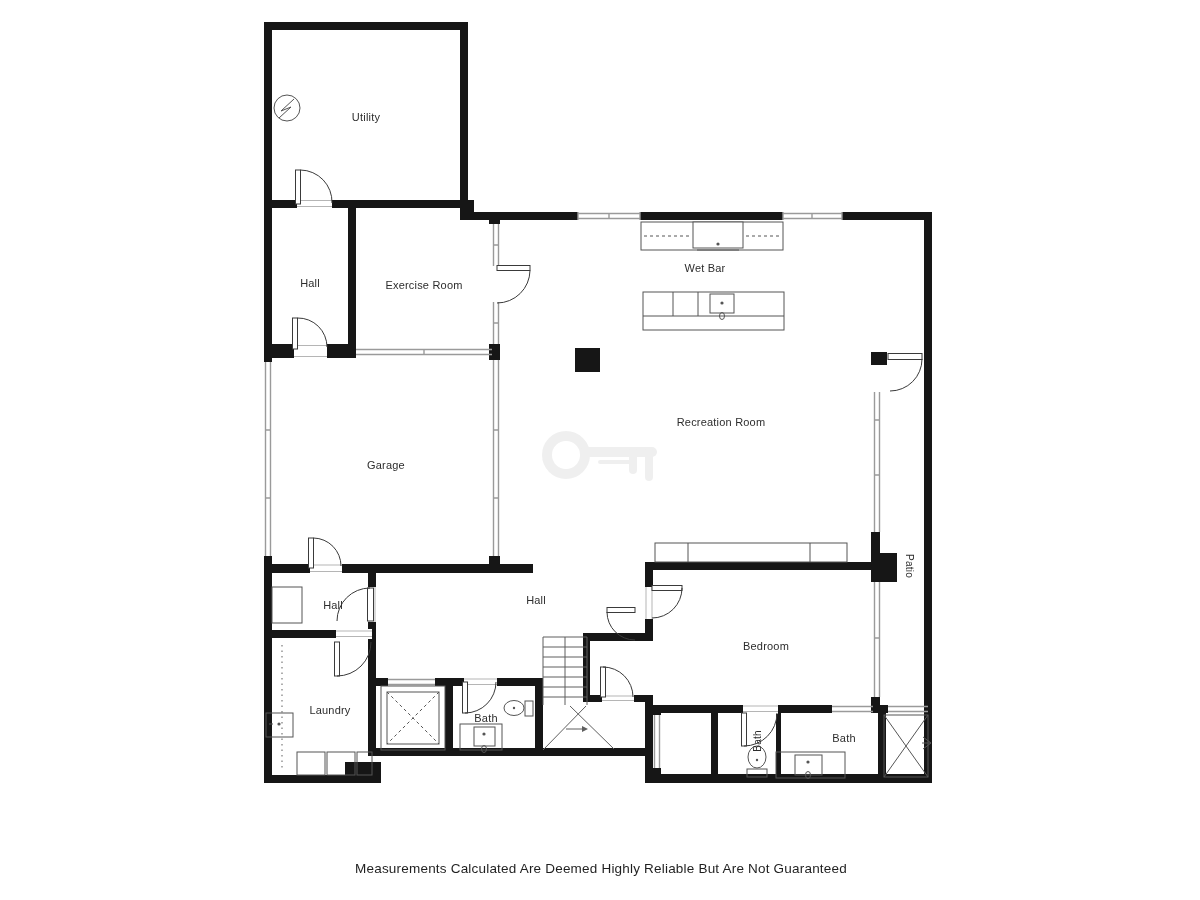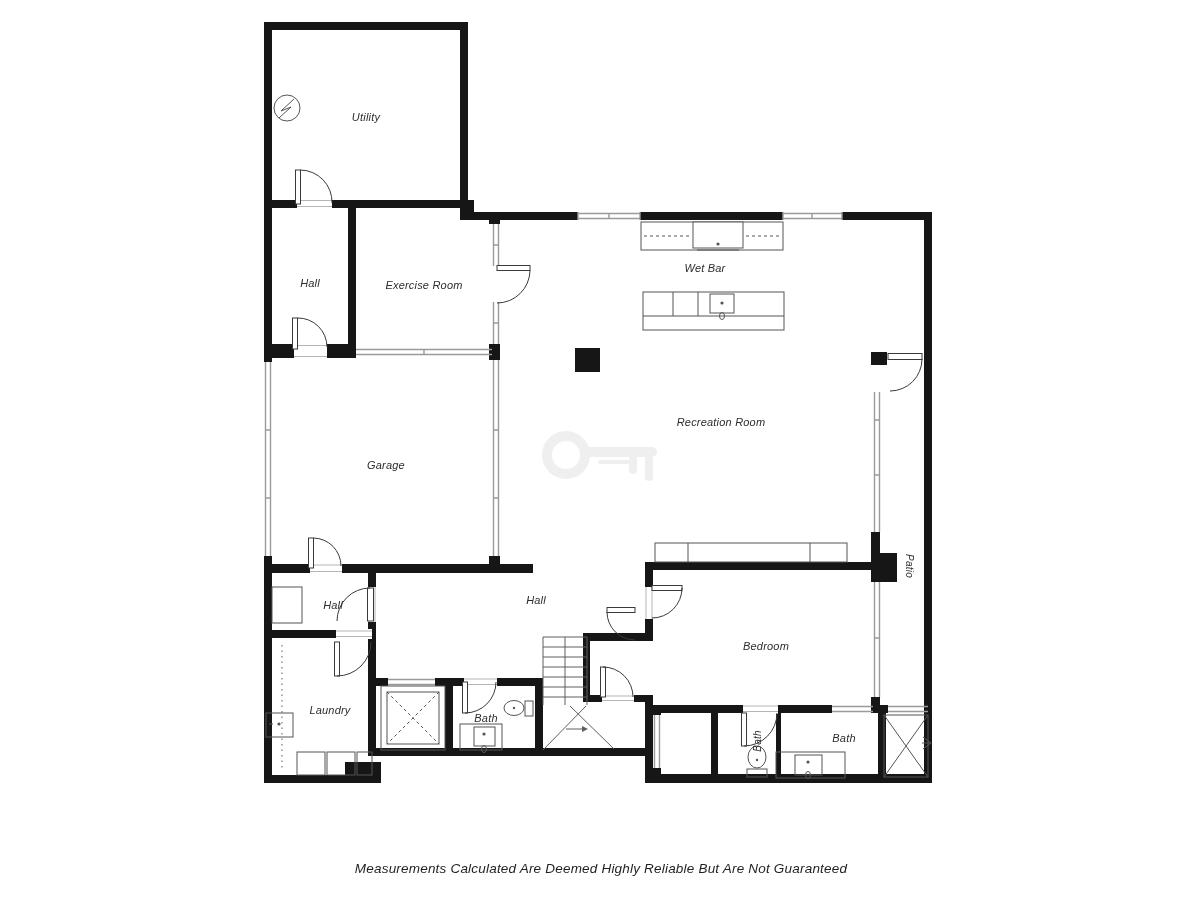--- a/index.html
+++ b/index.html
@@ -1,20 +1,20 @@
 <!DOCTYPE html>
 <html style="--wall: #161616; --thin-wall: #9a9a9a; --fixture: #555555; --label: #2d2d2d; --watermark: #ededed; --background: #ffffff;"><head>
 <meta charset="utf-8">
 <style>
   :root{
     --wall:#161616; --thin-wall:#9a9a9a; --fixture:#555555;
     --label:#2d2d2d; --watermark:#ededed; --background:#ffffff;
   }
   html,body{margin:0;padding:0;width:1200px;height:900px;background:var(--background);overflow:hidden;}
-  .stage{position:relative;width:1024px;height:900px;background:var(--background);font-style:italic;}
+  .stage{position:relative;width:1024px;height:900px;background:var(--background);}
   svg{display:block;}
   .w{fill:var(--wall);stroke:none;}
   .tl{stroke:var(--thin-wall);stroke-width:1.4;fill:none;}
   .fxn{stroke:var(--fixture);stroke-width:1;fill:none;}
   .fx{stroke:var(--fixture);stroke-width:1;fill:#fff;}
   .dot{fill:var(--fixture);stroke:none;}
   .dash{stroke:var(--fixture);stroke-width:1;fill:none;stroke-dasharray:3 3;}
   .dotl{stroke:#7a7a7a;stroke-width:1.2;fill:none;stroke-dasharray:1.5 4;}
   .door{stroke:#3a3a3a;stroke-width:1;fill:none;}
   .leaf{fill:#fff;stroke:#3a3a3a;stroke-width:1;}

